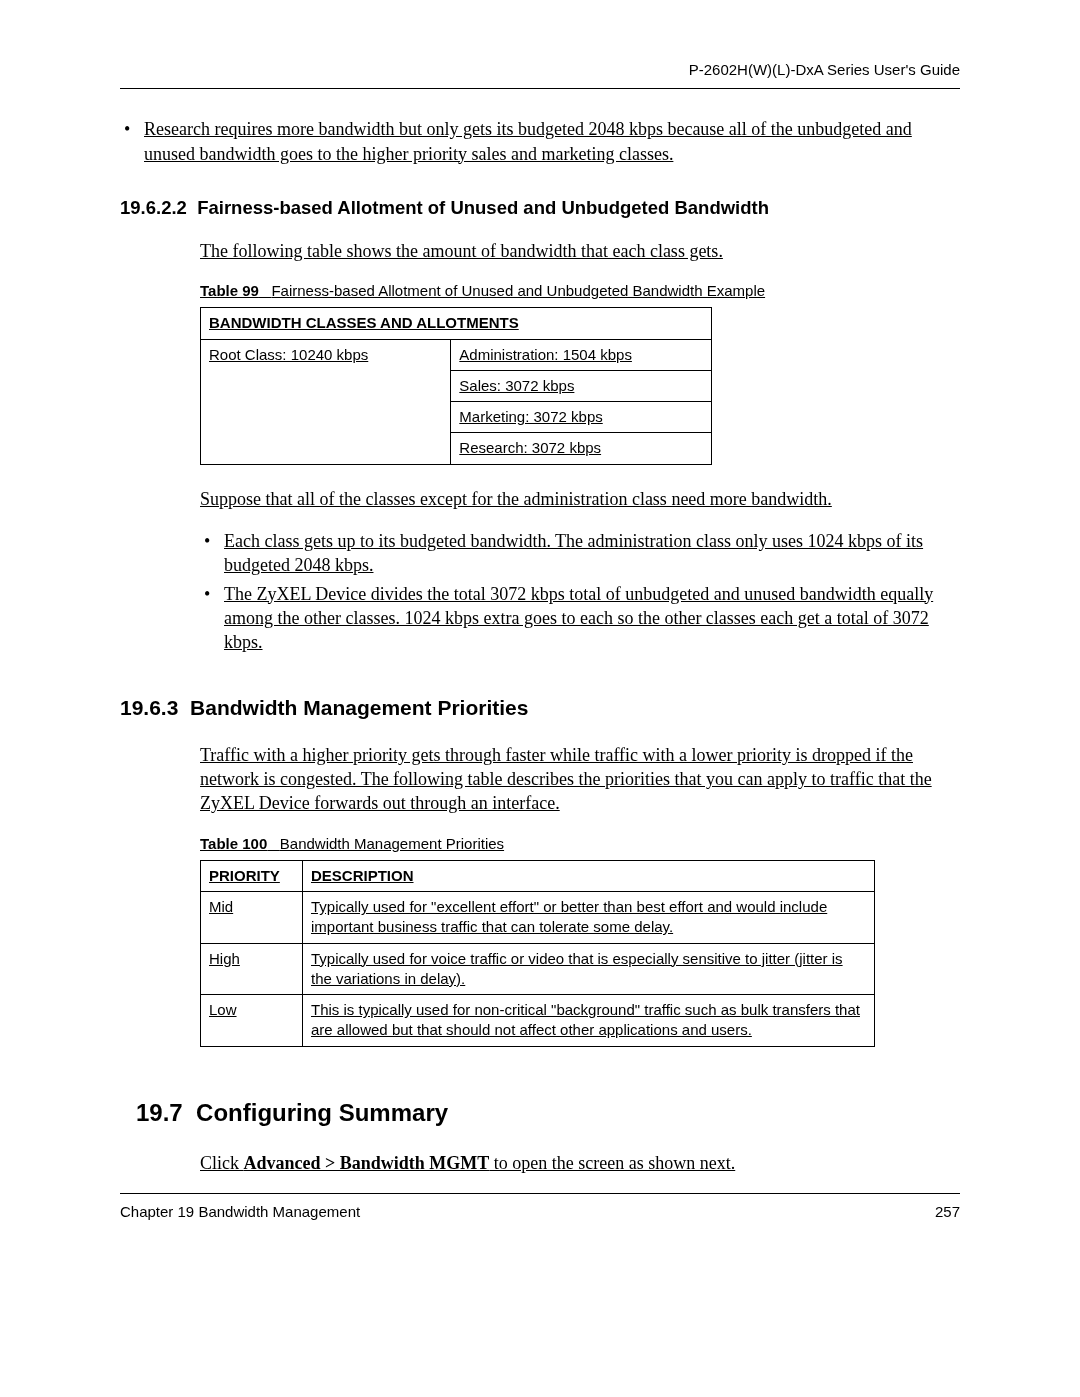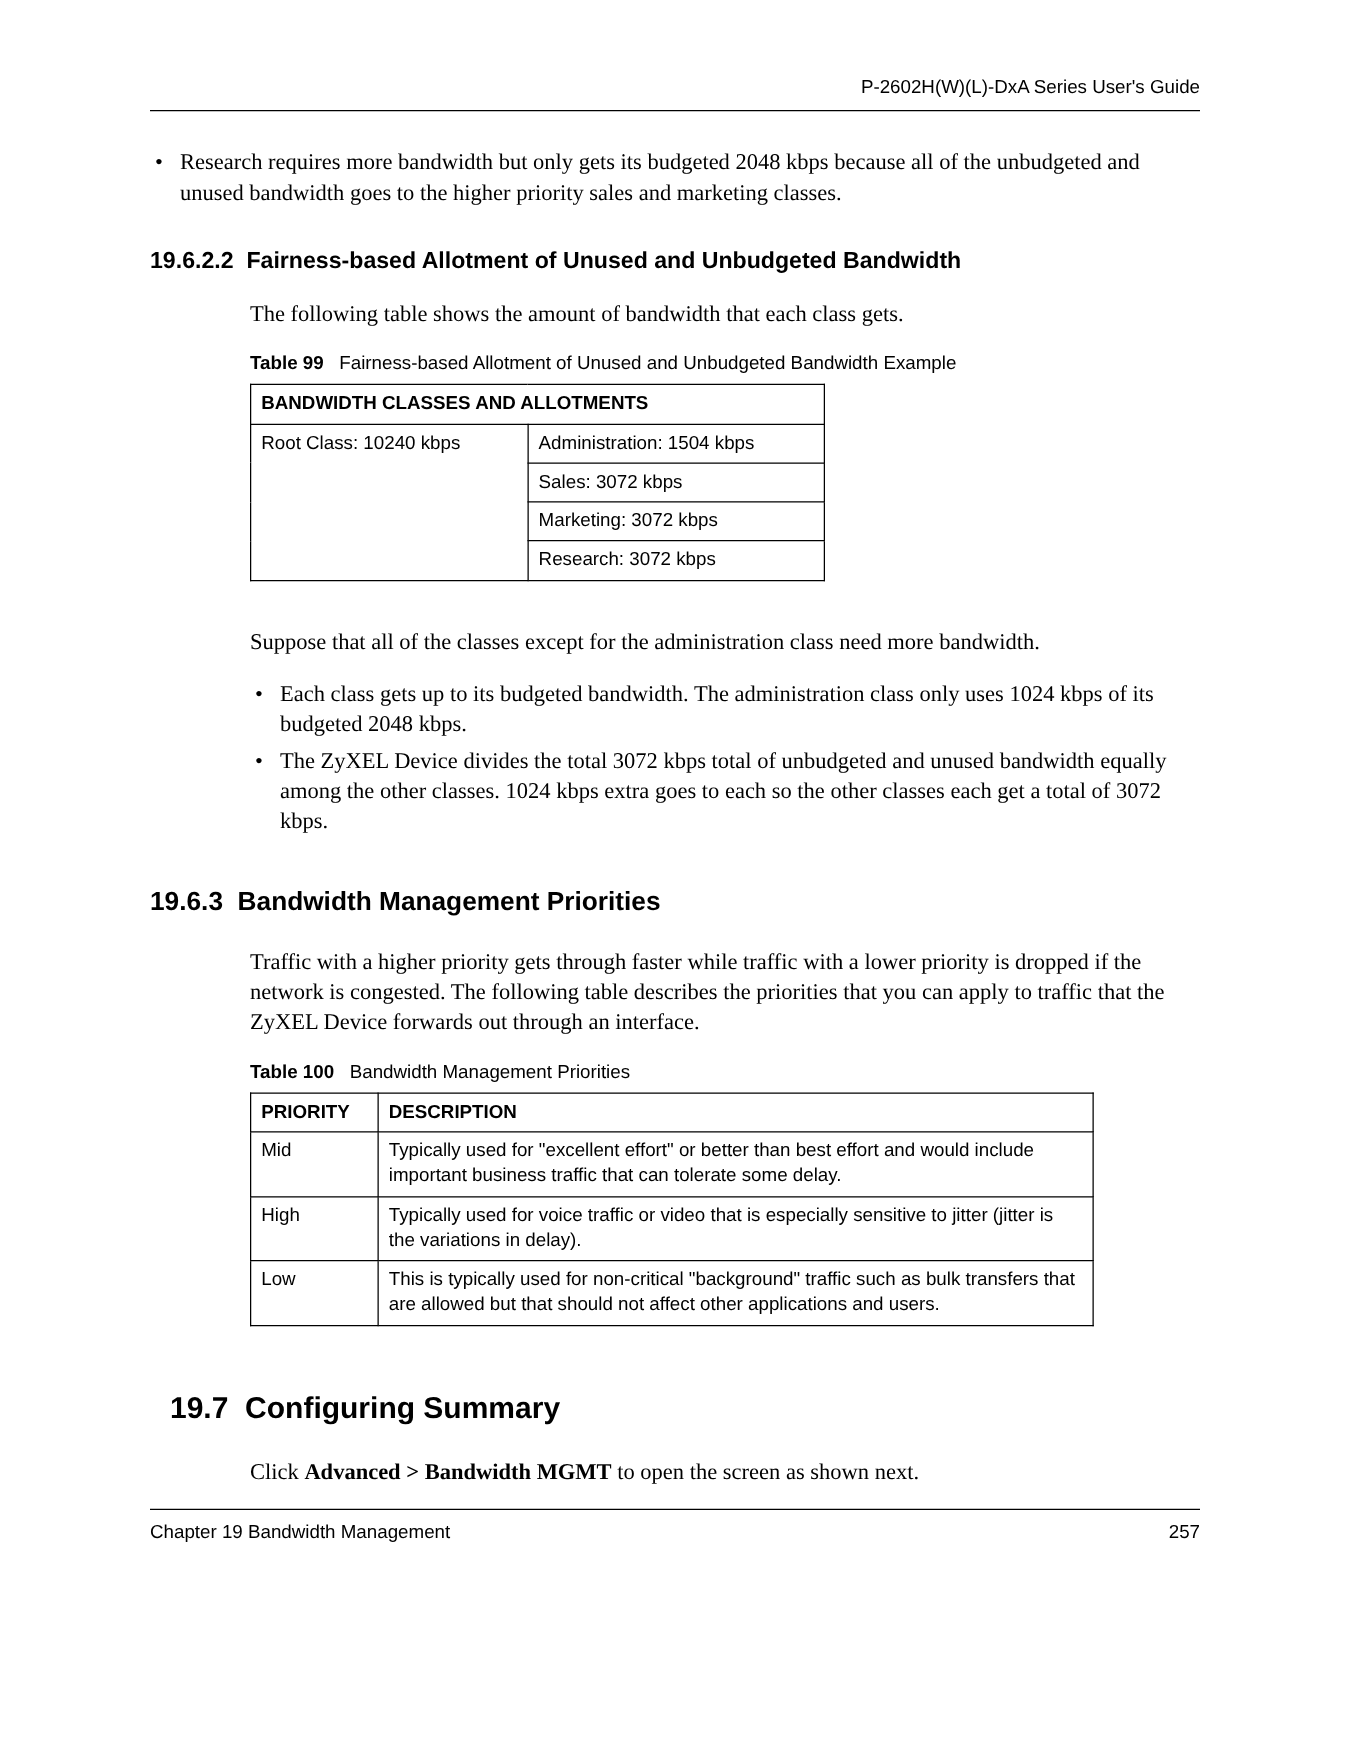--- a/index.html
+++ b/index.html
@@ -17,20 +17,21 @@
     text-align: right;
     font-family: Arial, Helvetica, sans-serif;
     font-size: 15px;
     padding-bottom: 8px;
     border-bottom: 1px solid #000;
     margin-bottom: 28px;
   }
   .indent {
     margin-left: 80px;
     margin-right: 10px;
+    text-decoration: underline;
   }
   ul.bullets {
     list-style: none;
     padding-left: 0;
     margin: 0 0 18px 0;
   }
   ul.bullets li {
     position: relative;
     padding-left: 24px;
     margin-bottom: 4px;
@@ -87,21 +88,21 @@
   .footer {
     border-top: 1px solid #000;
     padding-top: 8px;
     font-family: Arial, Helvetica, sans-serif;
     font-size: 15px;
     display: flex;
     justify-content: space-between;
   }
   .col-priority { width: 85px; }
   .col-desc { width: 555px; }
-  .alloc-table { width: 460px; }
+  .alloc-table { width: 512px; }
   .alloc-table .left { width: 225px; }
   .alloc-table .right { width: 235px; }
 </style>
 </head>
 <body>
 
 <div class="header">
   <span>P-2602H(W)(L)-DxA Series User's Guide</span>
 </div>
 
@@ -134,21 +135,21 @@
     </tr>
     <tr>
       <td class="right">Marketing: 3072 kbps</td>
     </tr>
     <tr>
       <td class="right">Research: 3072 kbps</td>
     </tr>
   </tbody>
     </table>
 
-  <p class="body" style="margin-top:36px">Suppose that all of the classes except for the administration class need more bandwidth.</p>
+  <p class="body" style="margin-top:22px">Suppose that all of the classes except for the administration class need more bandwidth.</p>
 
   <ul class="bullets">
     <li>Each class gets up to its budgeted bandwidth. The administration class only uses 1024 kbps of its budgeted 2048 kbps.</li>
     <li>The ZyXEL Device divides the total 3072 kbps total of unbudgeted and unused bandwidth equally among the other classes. 1024 kbps extra goes to each so the other classes each get a total of 3072 kbps.</li>
   </ul>
 </div>
 
 <h2 class="sub-heading">
   <span>19.6.3</span>&nbsp;&nbsp;<span>Bandwidth Management Priorities</span>
 </h2>

